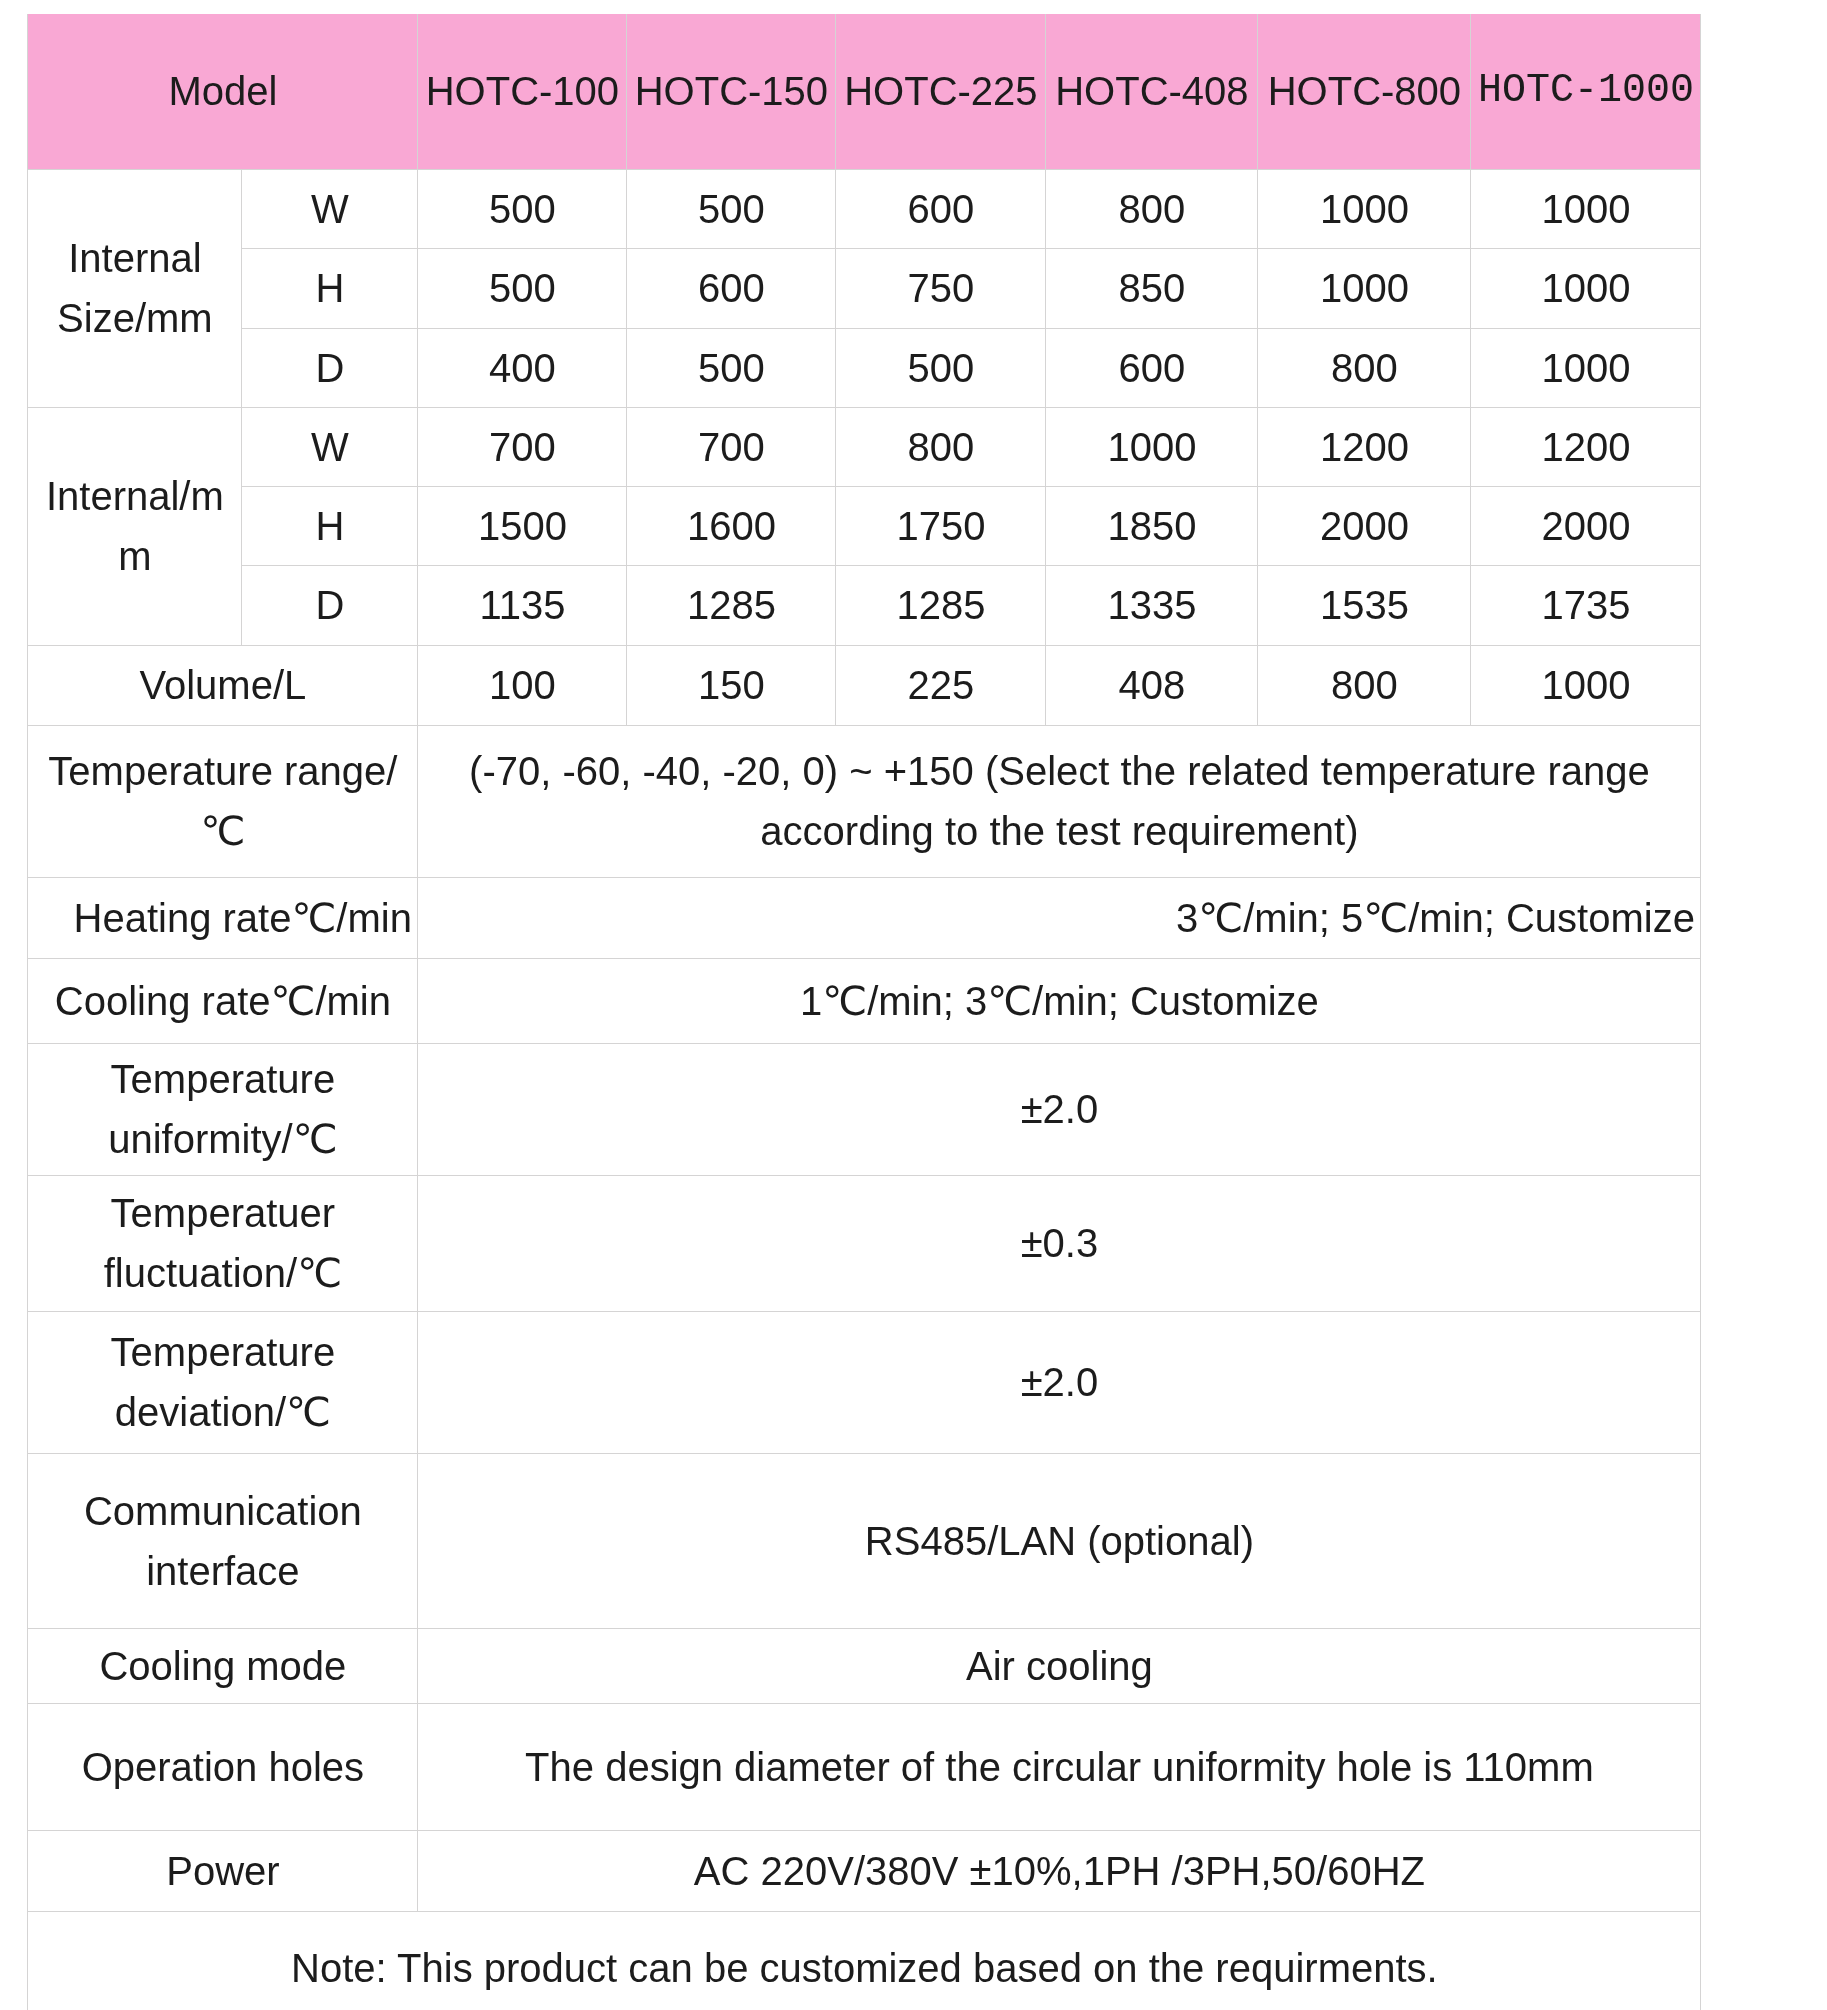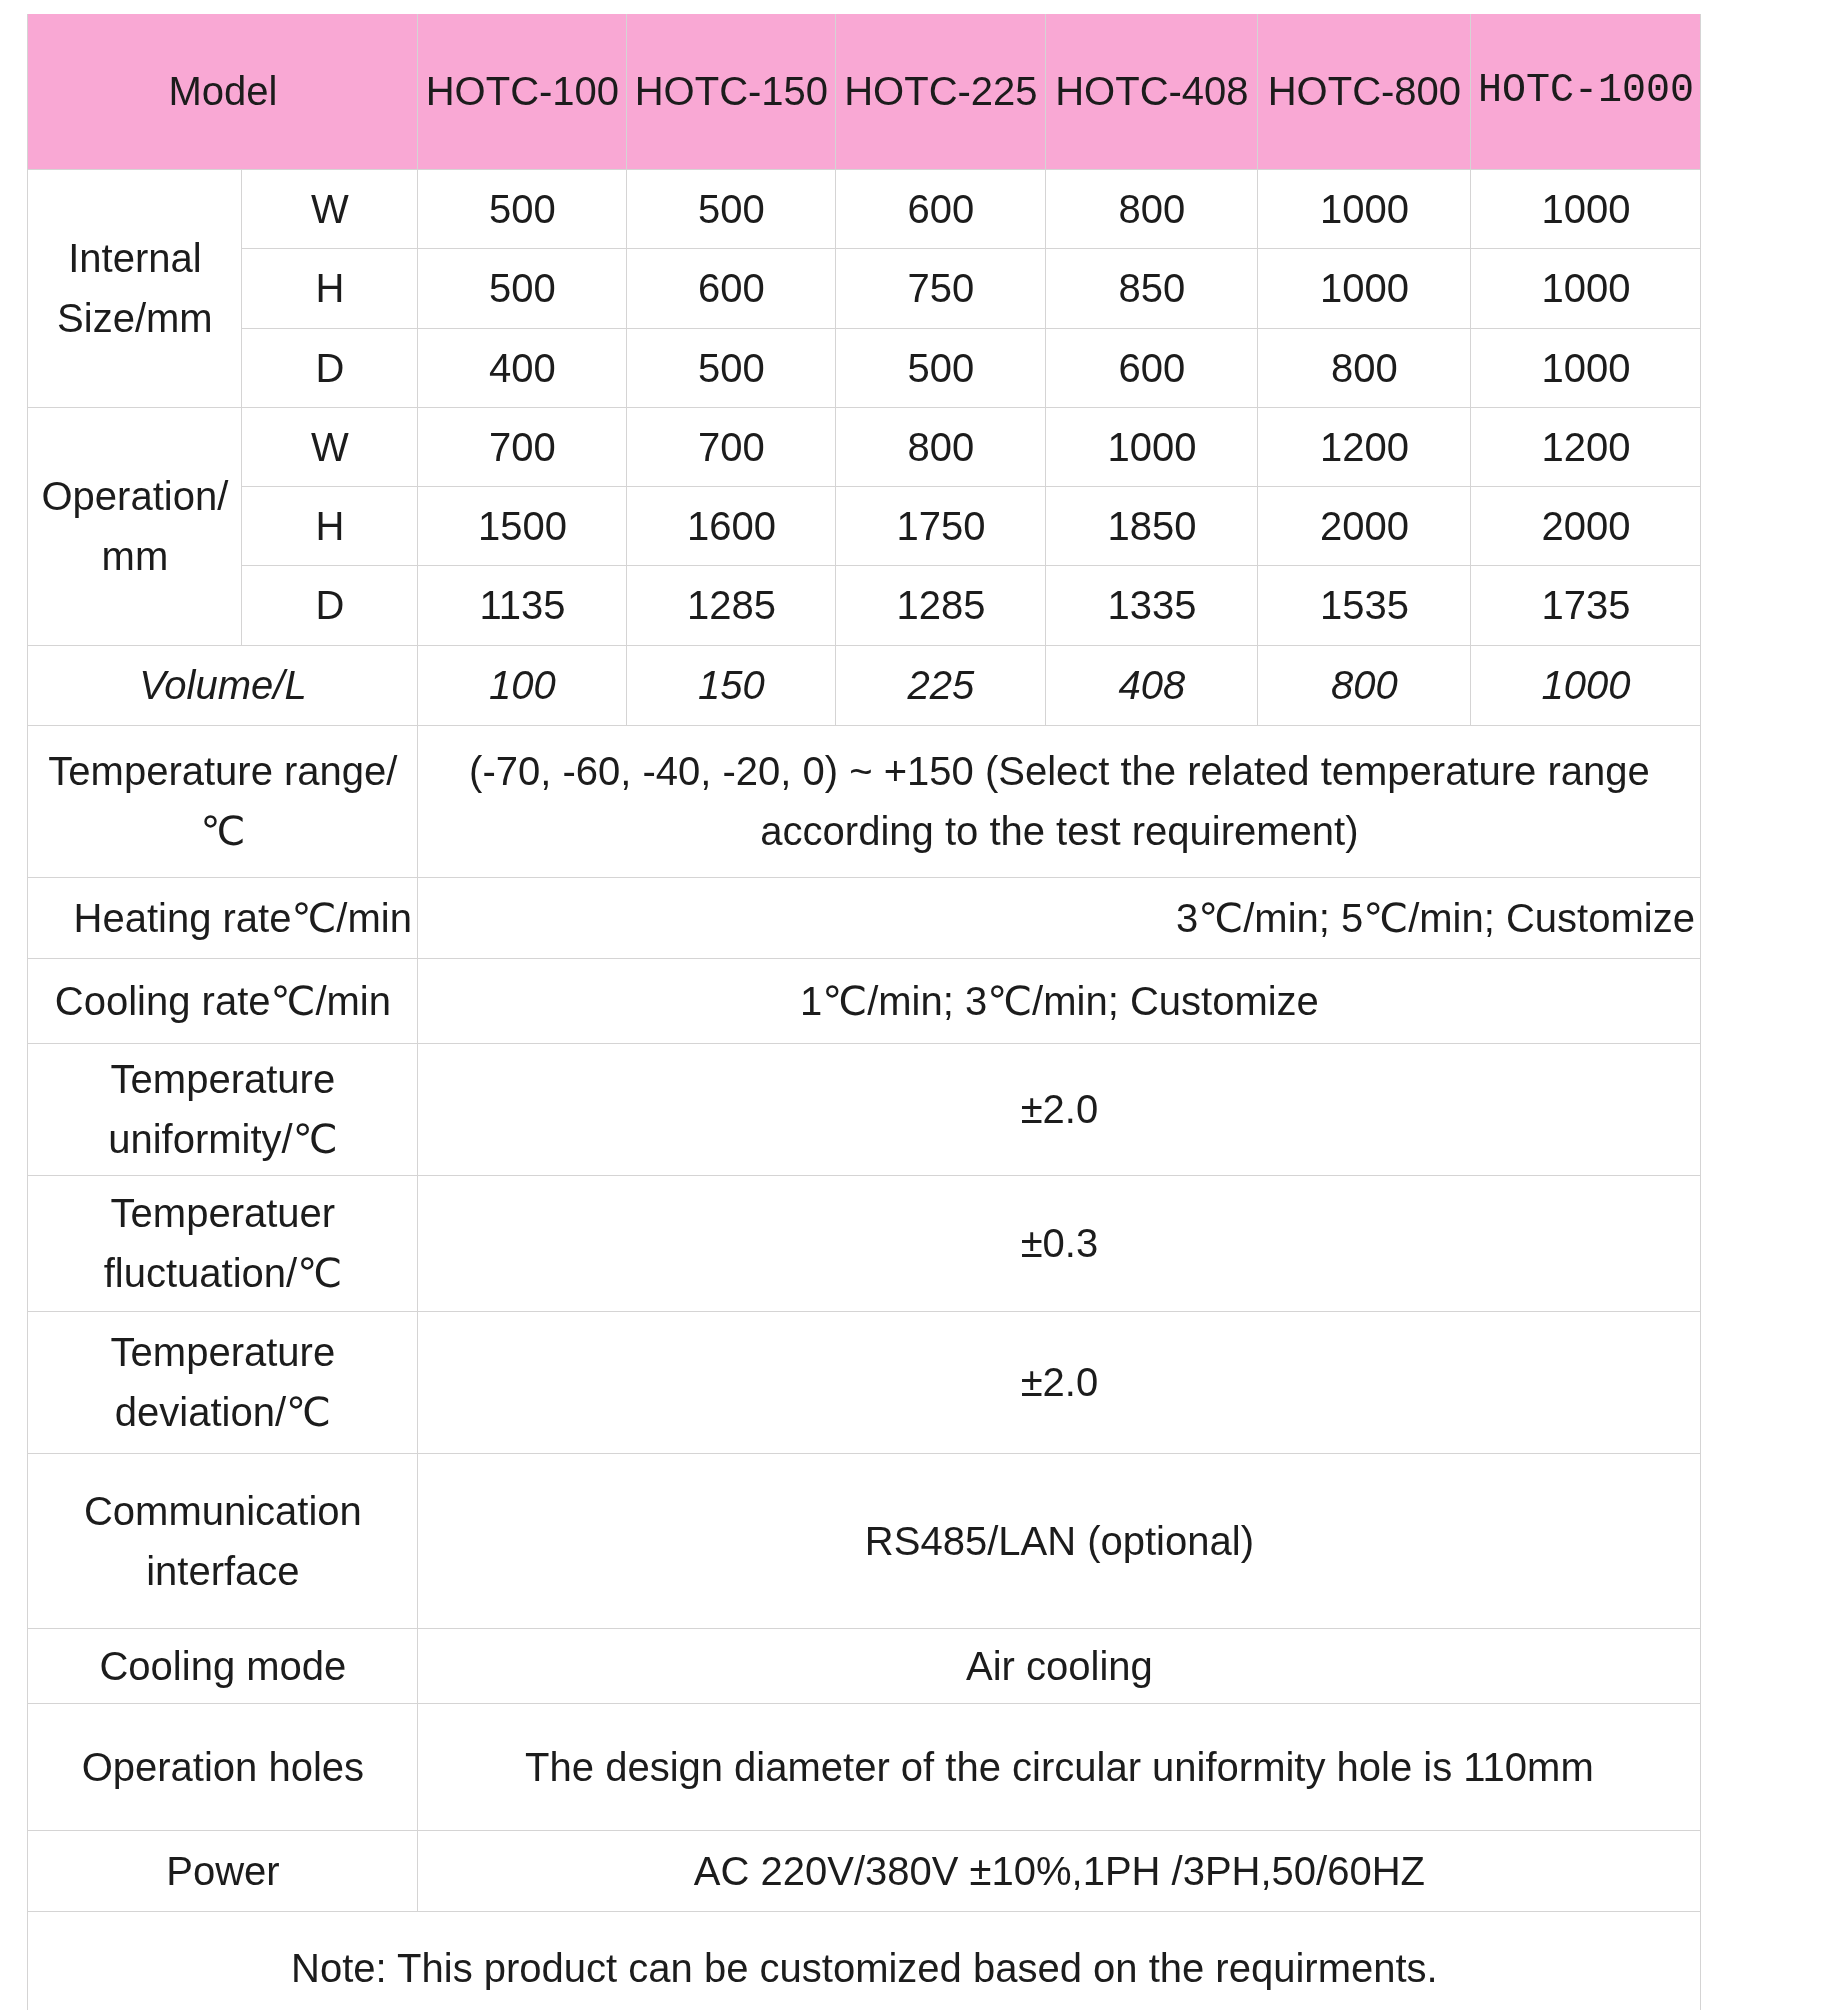--- a/index.html
+++ b/index.html
@@ -52,21 +52,21 @@
   td.lbl-break {
     word-break: break-all;
   }
   
   tr.r-size-w  td { height: 78px; }
   tr.r-size-h  td { height: 79px; }
   tr.r-size-d  td { height: 78px; }
   tr.r-dim-w   td { height: 78px; }
   tr.r-dim-h   td { height: 78px; }
   tr.r-dim-d   td { height: 79px; }
-  tr.r-volume  td { height: 79px; font-style: italic; }
+  tr.r-volume  td { height: 79px; }
   tr.r-trange  td { height: 151px; }
   tr.r-heat    td { height: 80px; text-align: right; }
   tr.r-cool    td { height: 84px; }
   tr.r-uni     td { height: 131px; }
   tr.r-fluc    td { height: 135px; }
   tr.r-dev     td { height: 141px; }
   tr.r-comm    td { height: 174px; }
   tr.r-cmode   td { height: 74px; }
   tr.r-holes   td { height: 126px; }
   tr.r-power   td { height: 80px; }
@@ -124,21 +124,21 @@
         <td>D</td>
         <td>400</td>
         <td>500</td>
         <td>500</td>
         <td>600</td>
         <td>800</td>
         <td>1000</td>
       </tr>
 
       <tr class="r-dim-w">
-        <td rowspan="3" class="lbl lbl-break">Operation/mm</td>
+        <td rowspan="3" class="lbl lbl-break">Internal/mm</td>
         <td>W</td>
         <td>700</td>
         <td>700</td>
         <td>800</td>
         <td>1000</td>
         <td>1200</td>
         <td>1200</td>
       </tr>
       <tr class="r-dim-h">
         <td>H</td>

